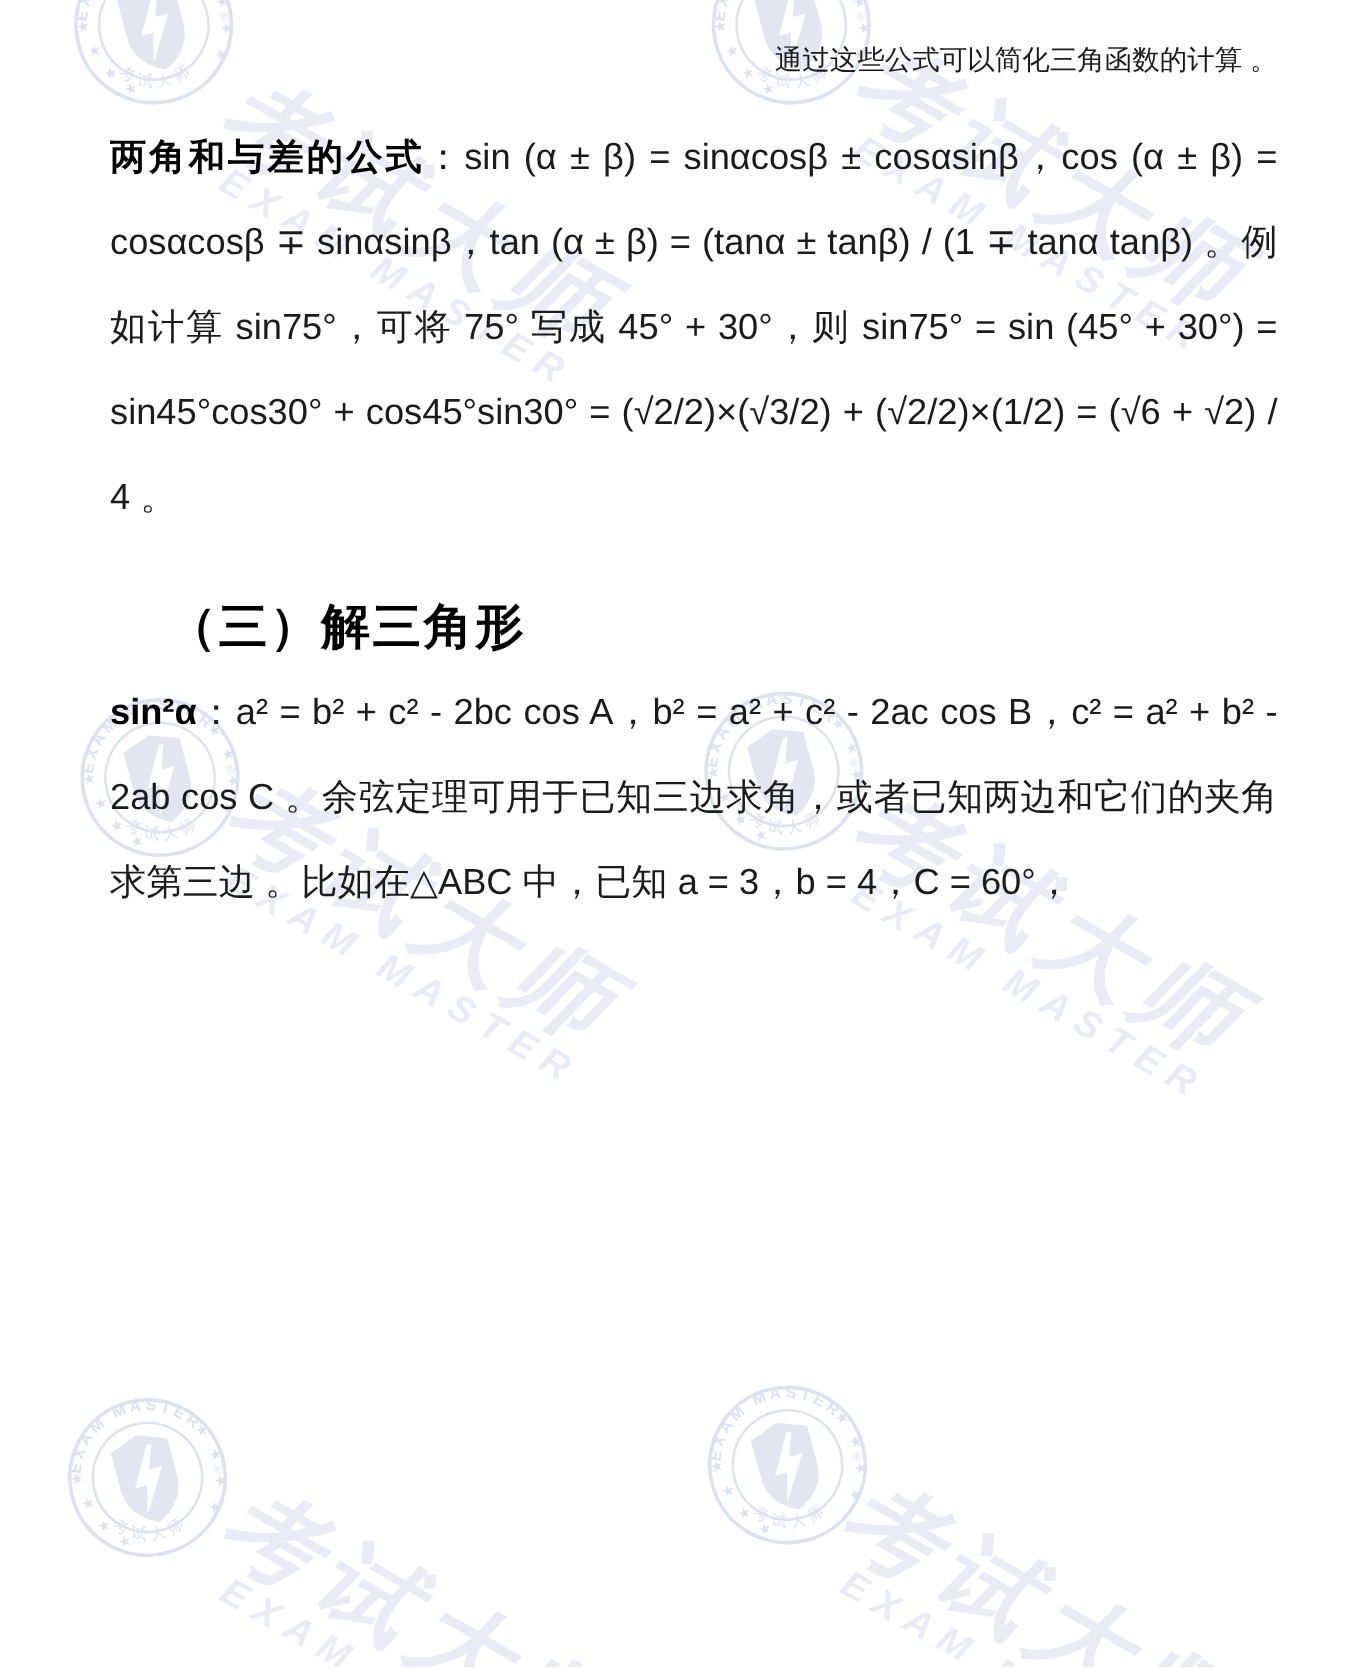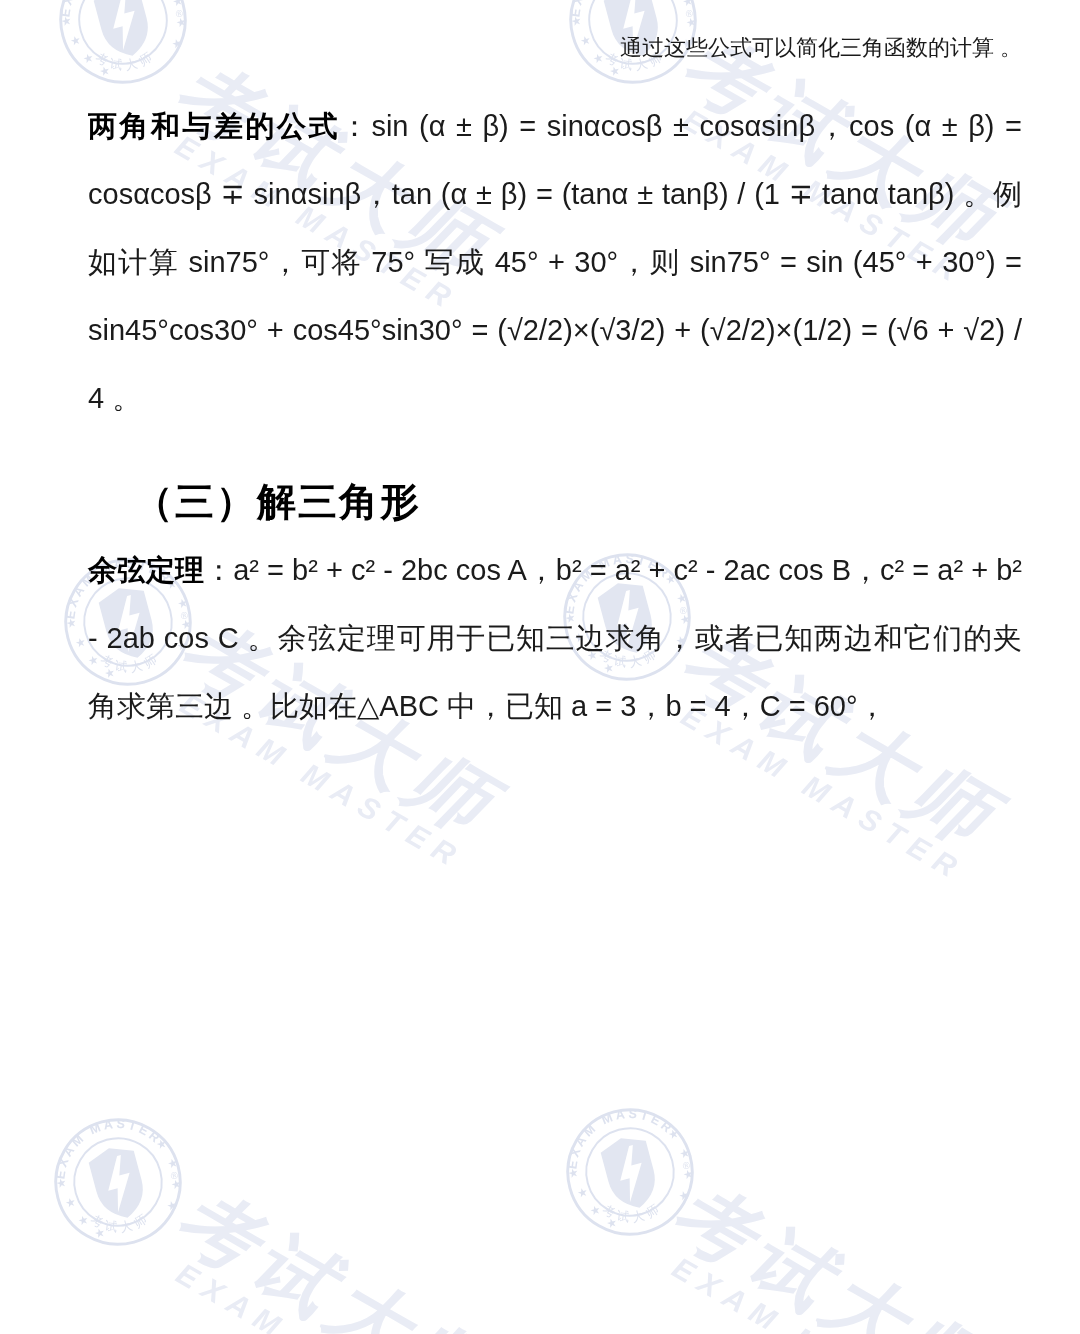--- a/index.html
+++ b/index.html
@@ -149,15 +149,15 @@
   <main class="content">
     <p class="intro">通过这些公式可以简化三角函数的计算 。</p>
 
 
     <p class="para p1"><span class="term">两角和与差的公式</span><span>：sin (α ± β) = sinαcosβ ± cosαsinβ，cos (α ± β) = cosαcosβ ∓ sinαsinβ，tan (α ± β) = (tanα ± tanβ) / (1 ∓ tanα tanβ) 。例如计算 sin75°，可将 75° 写成 45° + 30°，则 sin75° = sin (45° + 30°) = sin45°cos30° + cos45°sin30° = (√2/2)×(√3/2) + (√2/2)×(1/2) = (√6 + √2) / 4 。</span></p>
 
 
     <h2 class="sec-heading second">（三）解三角形</h2>
 
 
-    <p class="para p4"><span class="term">余弦定理</span><span>：a² = b² + c² - 2bc cos A，b² = a² + c² - 2ac cos B，c² = a² + b² - 2ab cos C 。余弦定理可用于已知三边求角，或者已知两边和它们的夹角求第三边 。比如在△ABC 中，已知 a = 3，b = 4，C = 60°，</span></p>
+    <p class="para p4"><span class="term">sin²α</span><span>：a² = b² + c² - 2bc cos A，b² = a² + c² - 2ac cos B，c² = a² + b² - 2ab cos C 。余弦定理可用于已知三边求角，或者已知两边和它们的夹角求第三边 。比如在△ABC 中，已知 a = 3，b = 4，C = 60°，</span></p>
   </main>
 </div>
 
 </body></html>

